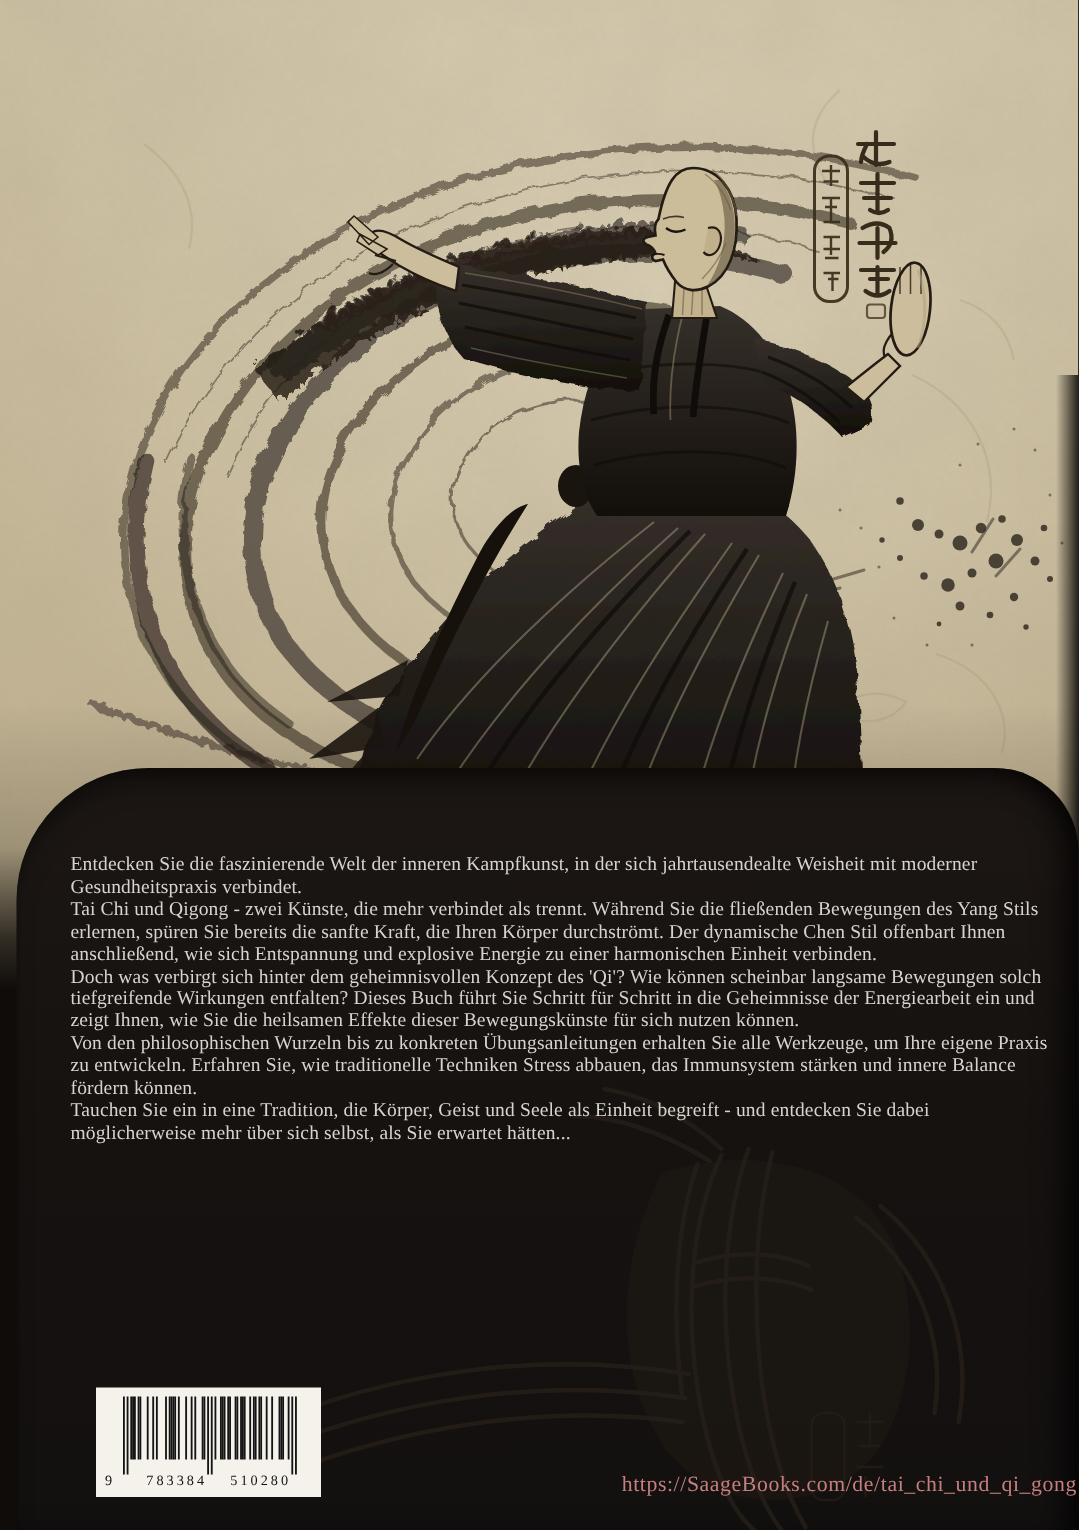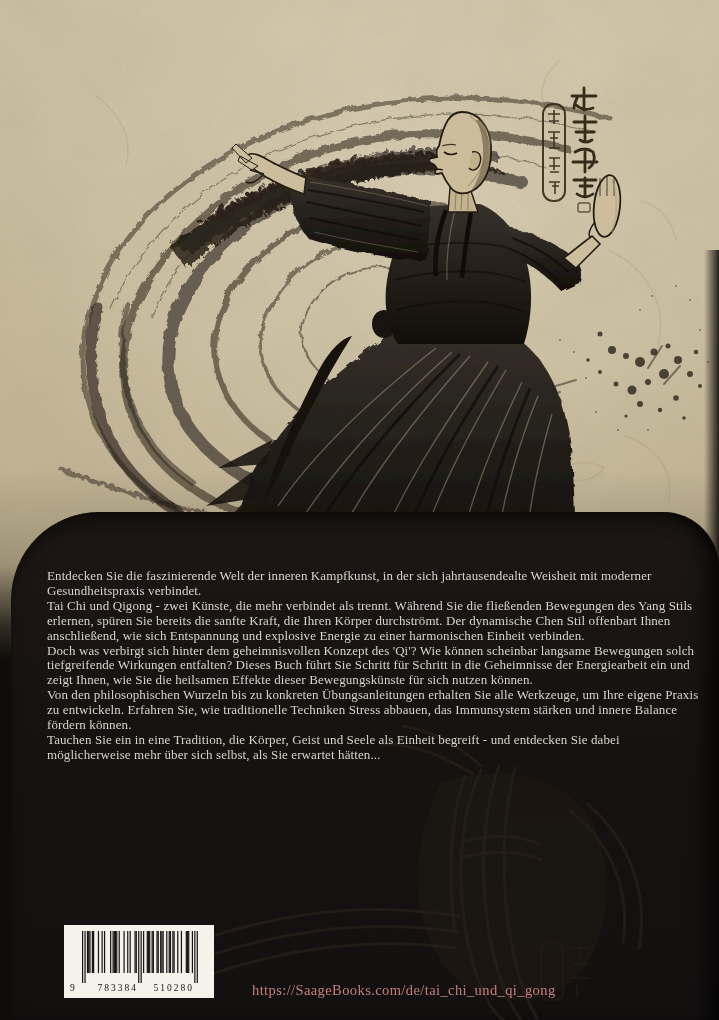--- a/index.html
+++ b/index.html
@@ -14,21 +14,21 @@
   .blurb{position:absolute;left:47px;top:569px;width:652px;
          font-size:13px;line-height:14.9px;letter-spacing:.1px;
          color:#d7d4cd;white-space:pre-line;z-index:5;}
   .barcode{position:absolute;left:64px;top:925px;width:150px;height:73px;background:#f5f2ec;z-index:6;}
   .barcode svg{position:absolute;left:6px;top:4px;}
   .bc-digits{position:absolute;left:0;right:0;bottom:3px;height:12px;
              font-size:9.5px;color:#141414;z-index:2;}
   .bc-digits .d0{position:absolute;left:6px;}
   .bc-digits .dl{position:absolute;left:26px;width:48px;text-align:right;letter-spacing:2px;}
   .bc-digits .dr{position:absolute;left:82px;width:48px;text-align:right;letter-spacing:2px;}
-  .url{position:absolute;left:252px;top:982px;width:466px;text-align:left;
+  .url{position:absolute;left:252px;top:982px;width:466px;text-align:right;
        font-size:14.5px;letter-spacing:.4px;color:#c67f7f;z-index:6;text-decoration:none;}
 </style>
 </head>
 <body>
 
 <div class="cover">
 
   <svg class="art" viewBox="0 0 719 660">
     <defs>
       <linearGradient id="pg" x1="0" y1="0" x2="0" y2="1">

